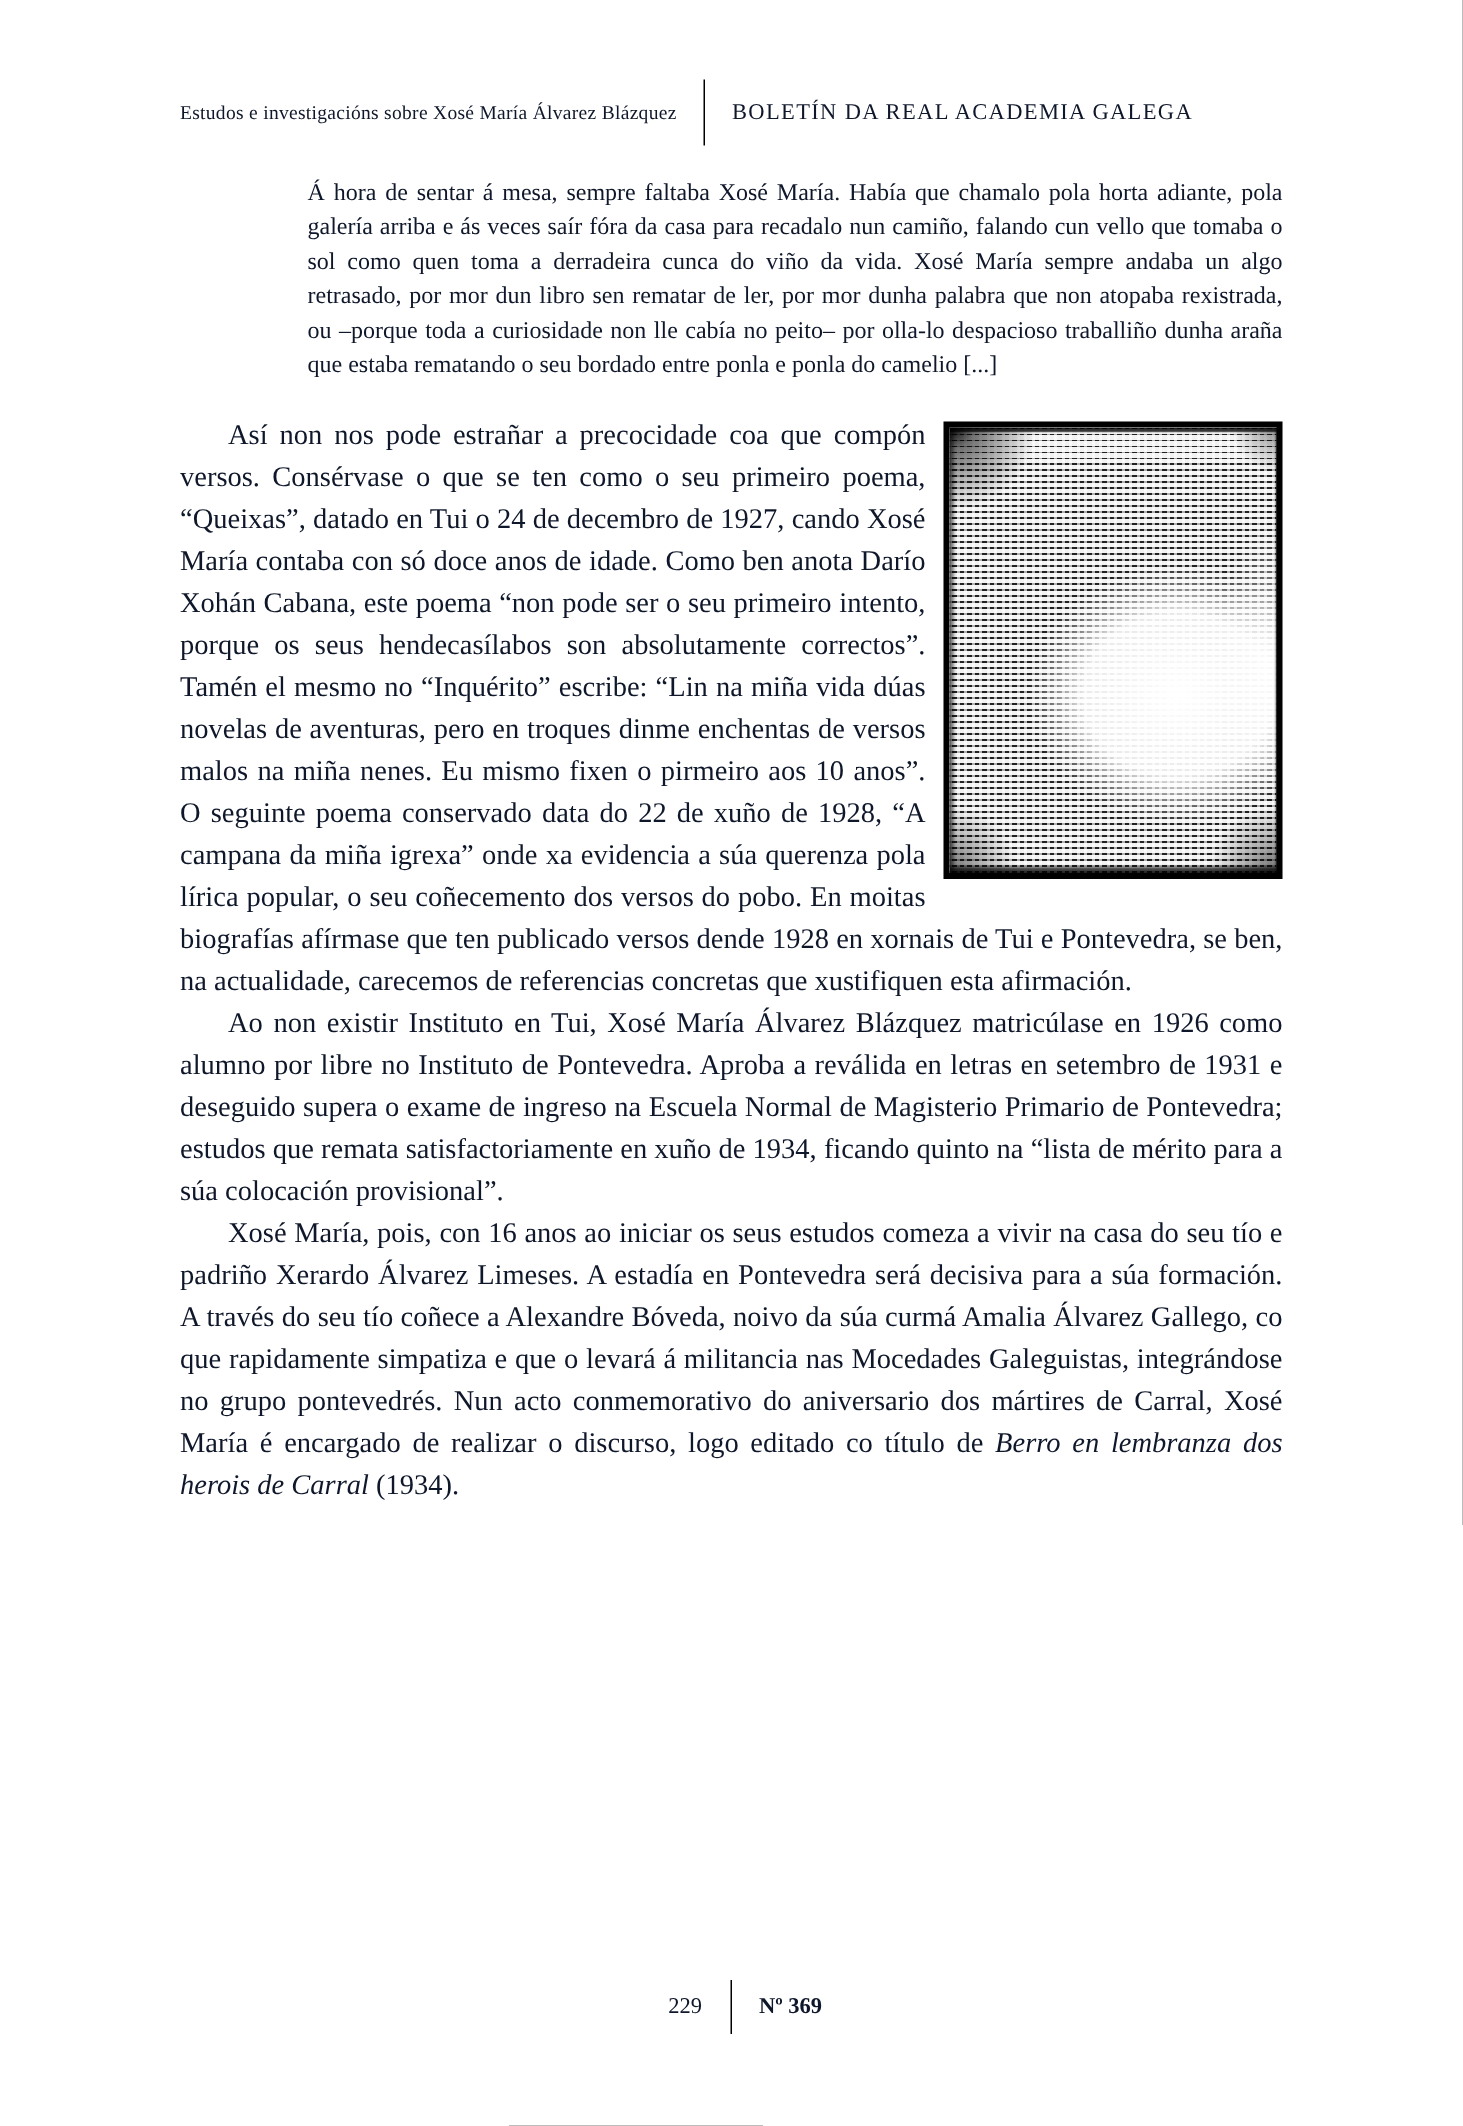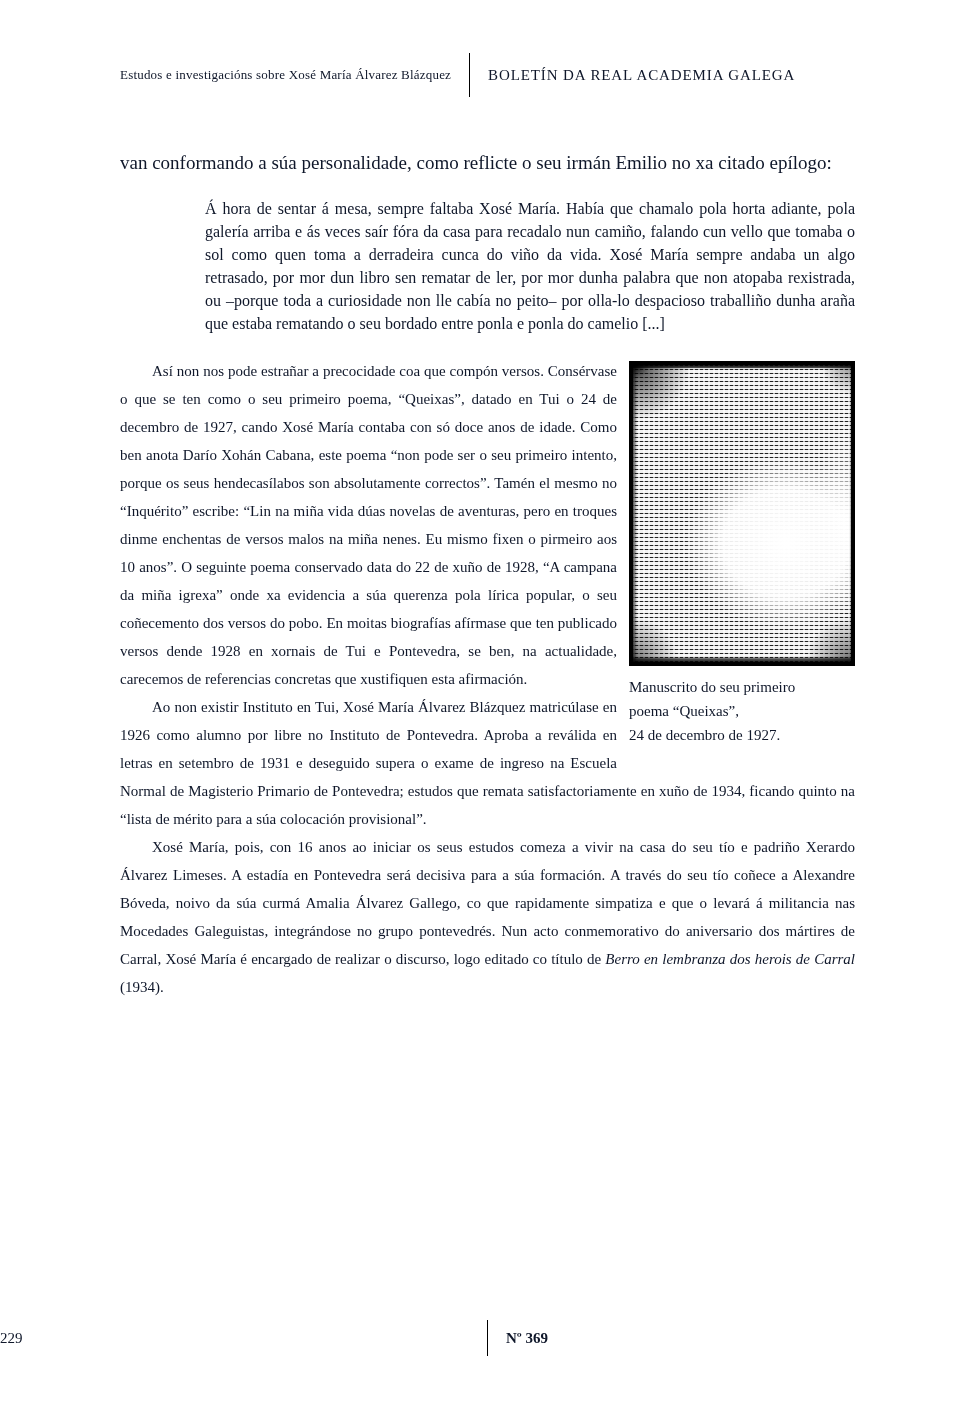--- a/index.html
+++ b/index.html
@@ -51,21 +51,21 @@
     line-height: 28px;
   }
   .quote {
     margin: 20px 0 0 85px;
     font-size: 16px;
     line-height: 23px;
   }
   .main-block { margin-top: 22px; }
   .para {
     margin: 0;
-    font-size: 15px;
+    font-size: 19px;
     line-height: 28px;
     text-indent: 32px;
   }
   .para .italic { font-style: italic; }
 
   
   .figure {
     float: right;
     width: 226px;
     margin: 4px 0 16px 12px;
@@ -104,21 +104,21 @@
     position: absolute;
     left: 0;
     top: 1320px;
     width: 975px;
     display: flex;
     align-items: center;
     font-size: 15px;
   }
   .footer-left {
     width: 487px;
-    text-align: left;
+    text-align: right;
     padding-right: 19px;
     box-sizing: border-box;
   }
   .footer-divider {
     width: 1px;
     height: 36px;
     background: #000;
     flex: none;
   }
   .footer-right { padding-left: 18px; font-weight: bold; }
@@ -129,33 +129,27 @@
 <div class="page">
 
   <div class="header">
     <div class="header-left">Estudos e investigacións sobre Xosé María Álvarez Blázquez</div>
     <div class="header-divider"></div>
     <div class="header-right">BOLETÍN DA REAL ACADEMIA GALEGA</div>
   </div>
 
   <div class="content">
 
-    <p class="intro">van conformando a súa personalidade, como reflicte o seu irmán Emilio no xa citado epílogo:</p>
 
     <div class="quote">Á hora de sentar á mesa, sempre faltaba Xosé María. Había que chamalo pola horta adiante, pola galería arriba e ás veces saír fóra da casa para recadalo nun camiño, falando cun vello que tomaba o sol como quen toma a derradeira cunca do viño da vida. Xosé María sempre andaba un algo retrasado, por mor dun libro sen rematar de ler, por mor dunha palabra que non atopaba rexistrada, ou –porque toda a curiosidade non lle cabía no peito– por olla-lo despacioso traballiño dunha araña que estaba rematando o seu bordado entre ponla e ponla do camelio [...]</div>
 
     <div class="main-block">
 
       <div class="figure">
         <div class="manuscript"></div>
-        <div class="figcaption">
-          <div>Manuscrito do seu primeiro</div>
-          <div>poema “Queixas”,</div>
-          <div>24 de decembro de 1927.</div>
-        </div>
       </div>
 
       <p class="para">Así non nos pode estrañar a precocidade coa que compón versos. Consérvase o que se ten como o seu primeiro poema, “Queixas”, datado en Tui o 24 de decembro de 1927, cando Xosé María contaba con só doce anos de idade. Como ben anota Darío Xohán Cabana, este poema “non pode ser o seu primeiro intento, porque os seus hendecasílabos son absolutamente correctos”. Tamén el mesmo no “Inquérito” escribe: “Lin na miña vida dúas novelas de aventuras, pero en troques dinme enchentas de versos malos na miña nenes. Eu mismo fixen o pirmeiro aos 10 anos”. O seguinte poema conservado data do 22 de xuño de 1928, “A campana da miña igrexa” onde xa evidencia a súa querenza pola lírica popular, o seu coñecemento dos versos do pobo. En moitas biografías afírmase que ten publicado versos dende 1928 en xornais de Tui e Pontevedra, se ben, na actualidade, carecemos de referencias concretas que xustifiquen esta afirmación.</p>
 
       <p class="para">Ao non existir Instituto en Tui, Xosé María Álvarez Blázquez matricúlase en 1926 como alumno por libre no Instituto de Pontevedra. Aproba a reválida en letras en setembro de 1931 e deseguido supera o exame de ingreso na Escuela Normal de Magisterio Primario de Pontevedra; estudos que remata satisfactoriamente en xuño de 1934, ficando quinto na “lista de mérito para a súa colocación provisional”.</p>
 
       <p class="para"><span>Xosé María, pois, con 16 anos ao iniciar os seus estudos comeza a vivir na casa do seu tío e padriño Xerardo Álvarez Limeses. A estadía en Pontevedra será decisiva para a súa formación. A través do seu tío coñece a Alexandre Bóveda, noivo da súa curmá Amalia Álvarez Gallego, co que rapidamente simpatiza e que o levará á militancia nas Mocedades Galeguistas, integrándose no grupo pontevedrés. Nun acto conmemorativo do aniversario dos mártires de Carral, Xosé María é encargado de realizar o discurso, logo editado co título de </span><span class="italic">Berro en lembranza dos herois de Carral</span><span> (1934).</span></p>
 
 
     </div>

